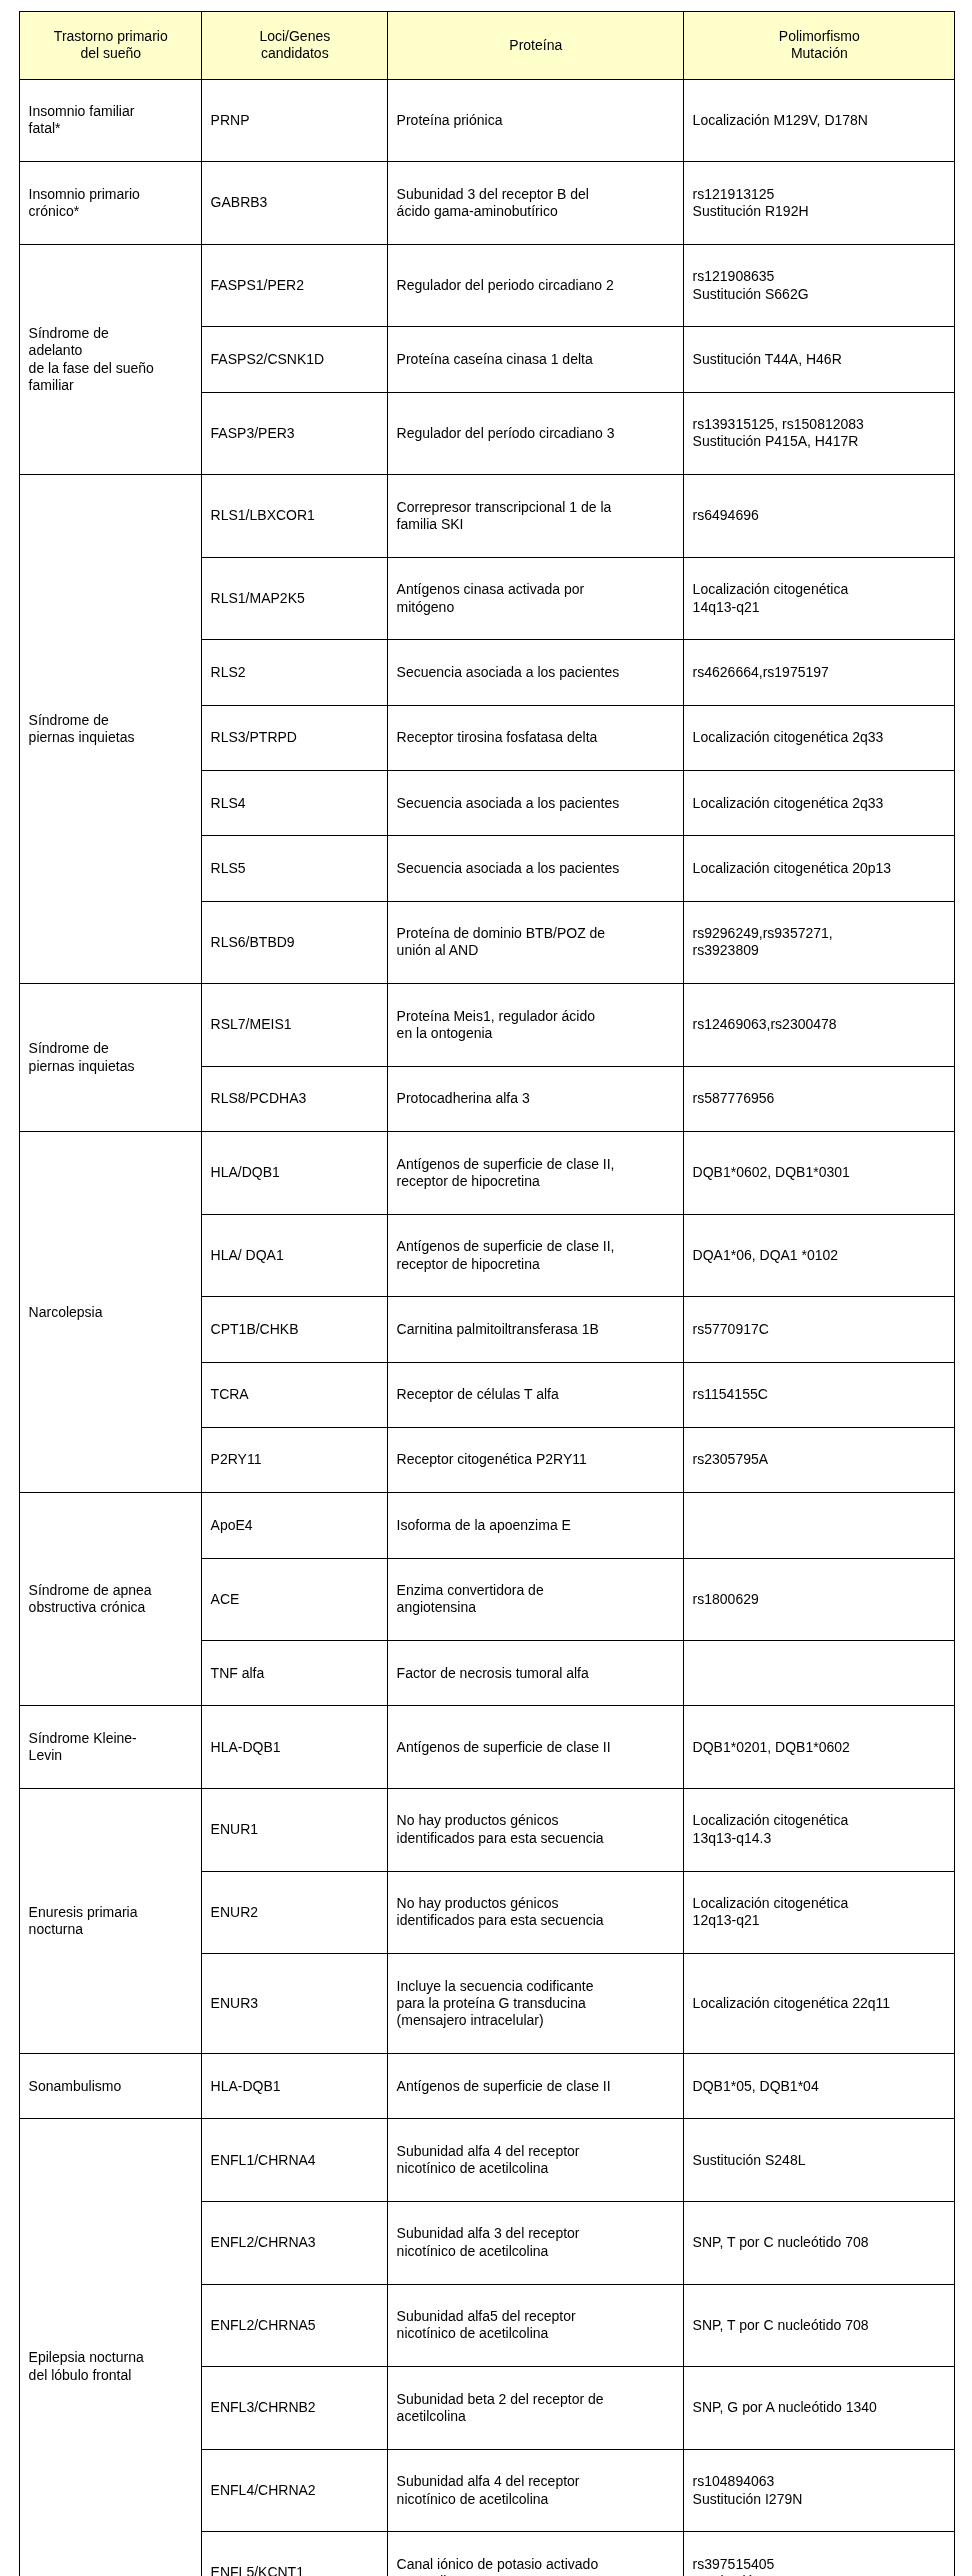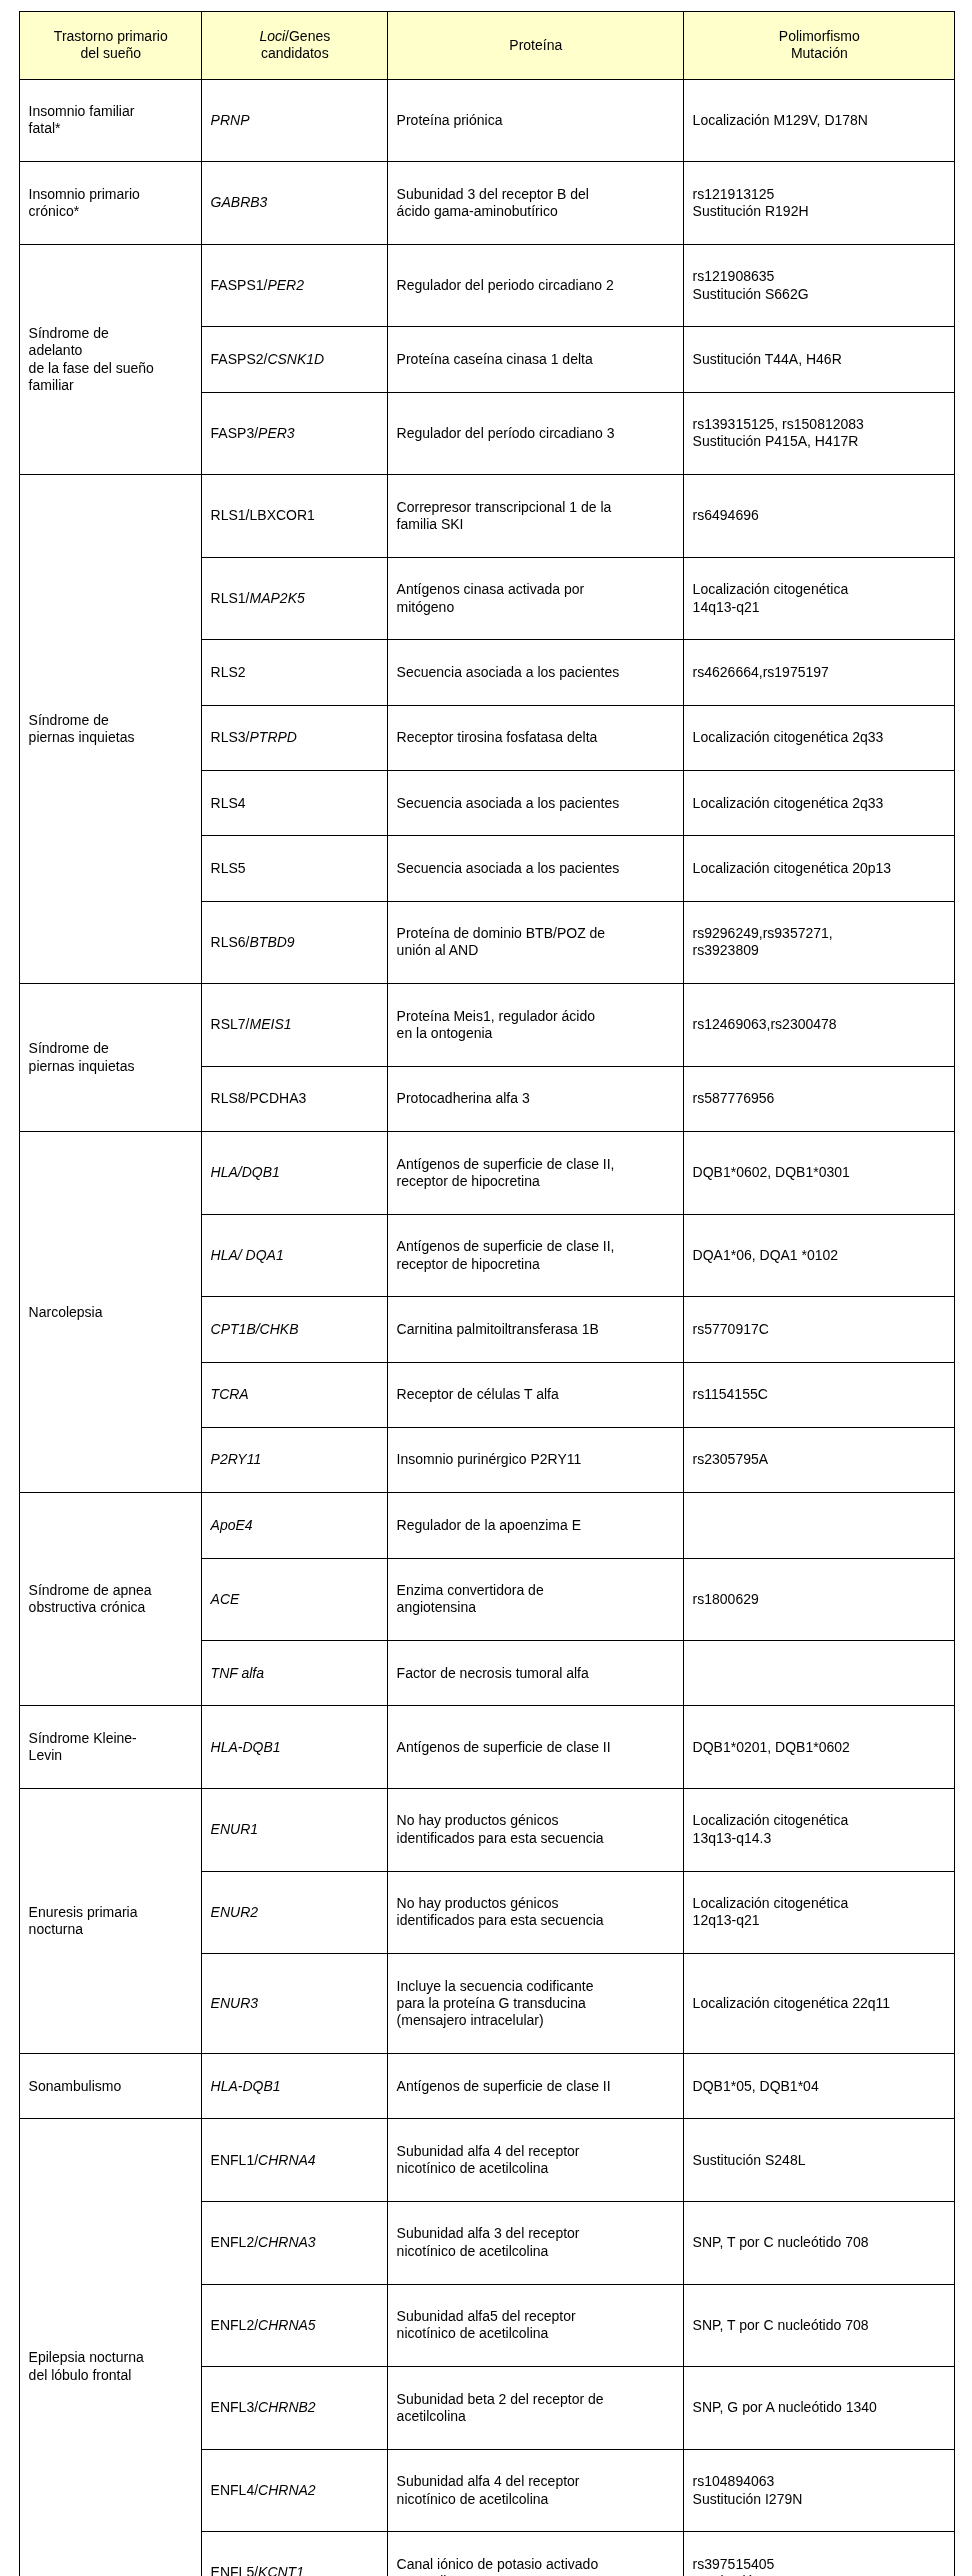--- a/index.html
+++ b/index.html
@@ -32,21 +32,21 @@
     border: 0.7px solid #000;
     font-size: 14px;
     line-height: 17.3px;
     padding: 23.5px 8.3px;
     text-align: left;
     vertical-align: middle;
     white-space: pre-line;
     overflow: hidden;
   }
   tr.group-start td { border-top: 1.4px solid #000; }
-  .it { font-style: italic; }
+  .it { }
 </style>
 </head>
 <body>
 
 <div class="page">
   <table class="genetics">
     <colgroup>
       <col style="width:182px">
         <col style="width:186px">
         <col style="width:296px">
@@ -180,29 +180,29 @@
         <td>Carnitina palmitoiltransferasa 1B</td>
         <td>rs5770917C</td>
       </tr>
       <tr>
         <td><span></span><span class="it">TCRA</span></td>
         <td>Receptor de células T alfa</td>
         <td>rs1154155C</td>
       </tr>
       <tr>
         <td><span></span><span class="it">P2RY11</span></td>
-        <td>Insomnio purinérgico P2RY11</td>
+        <td>Receptor citogenética P2RY11</td>
         <td>rs2305795A</td>
       </tr>
 
       <tr class="group-start">
         <td rowspan="3">Síndrome de apnea
 obstructiva crónica</td>
         <td><span></span><span class="it">ApoE4</span></td>
-        <td>Regulador de la apoenzima E</td>
+        <td>Isoforma de la apoenzima E</td>
         <td></td>
       </tr>
       <tr>
         <td><span></span><span class="it">ACE</span></td>
         <td>Enzima convertidora de
 angiotensina</td>
         <td>rs1800629</td>
       </tr>
       <tr>
         <td><span></span><span class="it">TNF alfa</span></td>

